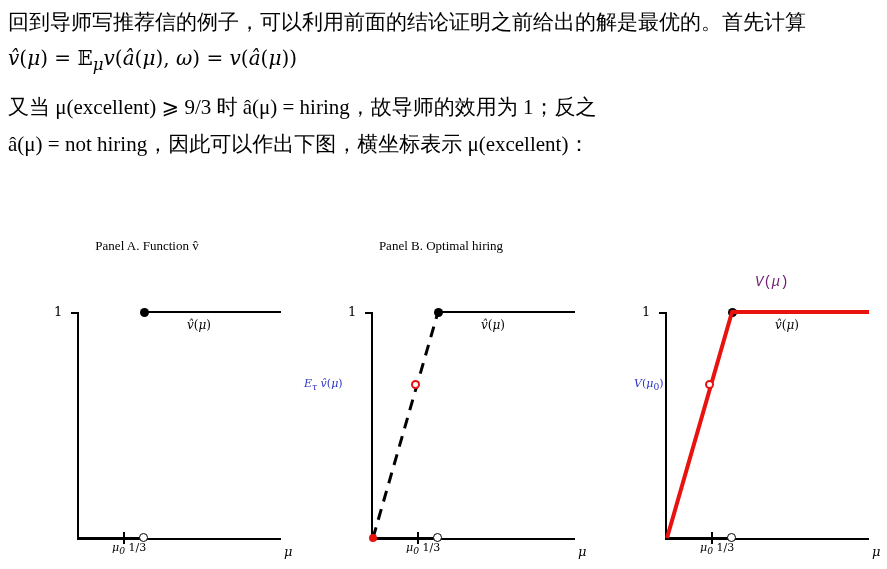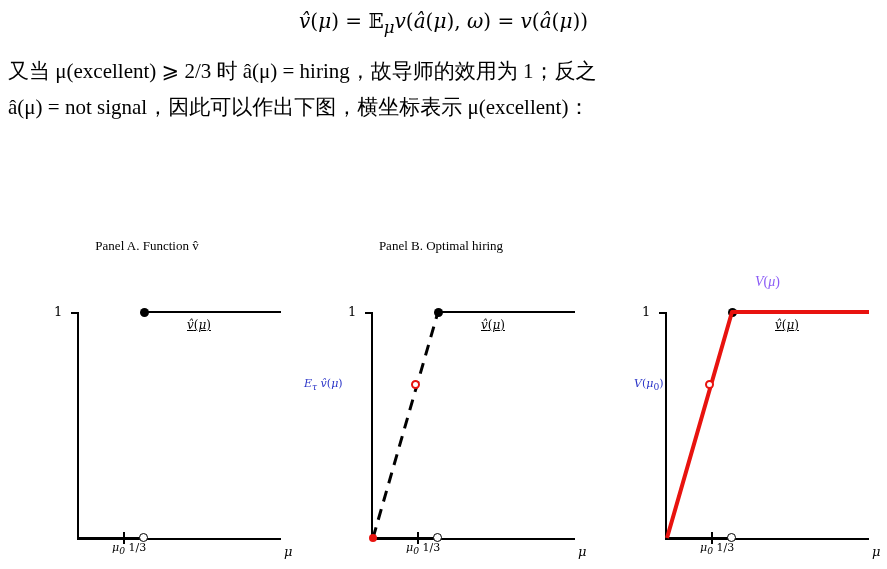--- a/index.html
+++ b/index.html
@@ -26,21 +26,20 @@
     right: 8px;
     top: 6px;
     font-size: 21px;
     line-height: 1.55;
   }
   .para {
     margin: 0 0 4px 0;
     text-align: left;
   }
   .math-display {
-    text-align: center;
     font-family: "DejaVu Serif", serif;
     font-size: 20px;
     margin: 0 0 14px 0;
     font-style: italic;
   }
   .mathline {
     font-family: "DejaVu Serif", serif;
     font-style: italic;
   }
   .upright {
@@ -162,34 +161,33 @@
     top: 288px;
     font-size: 13px;
     font-family: "DejaVu Serif", serif;
     font-style: italic;
   }
   .curve-label {
     position: absolute;
     font-size: 12px;
     font-family: "DejaVu Serif", serif;
     white-space: nowrap;
-    text-decoration: underline;
   }
   .blue-label {
     position: absolute;
     font-size: 11px;
     font-family: "DejaVu Serif", serif;
     color: #2b35c8;
     white-space: nowrap;
   }
   .red-label {
     position: absolute;
     font-size: 14px;
-    font-family: Liberation Serif, serif;
-    color: #8b5cf6;
+    font-family: Liberation Mono, monospace;
+    color: #701a75;
     white-space: nowrap;
   }
   svg.overlay {
     position: absolute;
     left: 0;
     top: 0;
     width: 290px;
     height: 310px;
     overflow: visible;
   }
@@ -203,29 +201,30 @@
     height: 2px;
     background: #000;
   }
 </style>
 </head>
 <body>
 
 <div class="page">
 
   <div class="text-block">
+    <p class="para">回到导师写推荐信的例子，可以利用前面的结论证明之前给出的解是最优的。首先计算</p>
 
     <div class="math-display">
       <span class="mathline">v̂</span><span class="upright">(</span><span class="mathline">μ</span><span class="upright">)</span>
       <span class="upright"> = </span>
       <span class="upright">𝔼</span><sub class="mathline">μ</sub><span class="mathline">v</span><span class="upright">(</span><span class="mathline">â</span><span class="upright">(</span><span class="mathline">μ</span><span class="upright">), </span><span class="mathline">ω</span><span class="upright">) = </span><span class="mathline">v</span><span class="upright">(</span><span class="mathline">â</span><span class="upright">(</span><span class="mathline">μ</span><span class="upright">))</span>
     </div>
 
-    <p class="para">又当 μ(excellent) ⩾ 2/3 时 â(μ) = hiring，故导师的效用为 1；反之</p>
-    <p class="para">â(μ) = not signal，因此可以作出下图，横坐标表示 μ(excellent)：</p>
+    <p class="para">又当 μ(excellent) ⩾ 9/3 时 â(μ) = hiring，故导师的效用为 1；反之</p>
+    <p class="para">â(μ) = not hiring，因此可以作出下图，横坐标表示 μ(excellent)：</p>
   </div>
 
   <div class="figure-area">
 
     <div class="panel panel-a">
       <div class="panel-title">Panel A. Function v̂</div>
       <div class="plot">
         <div class="axis-y"></div>
         <div class="axis-x"></div>
         <div class="tick-one"></div>

